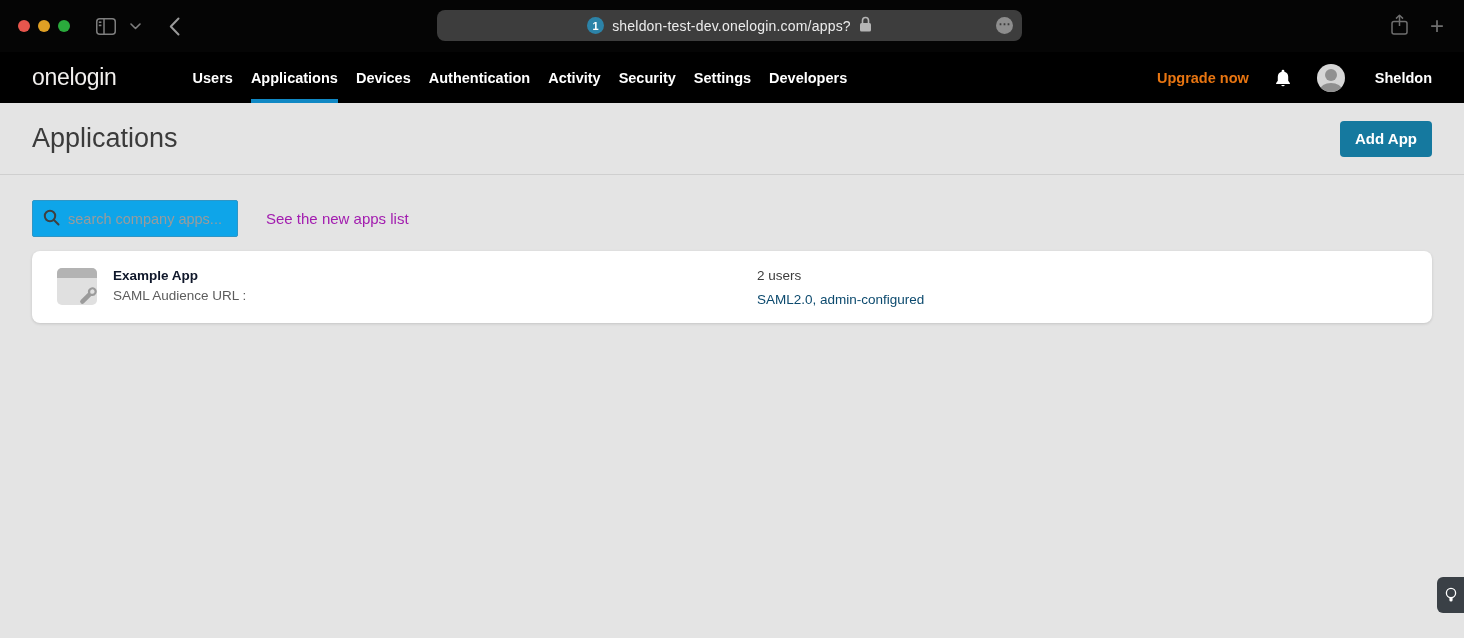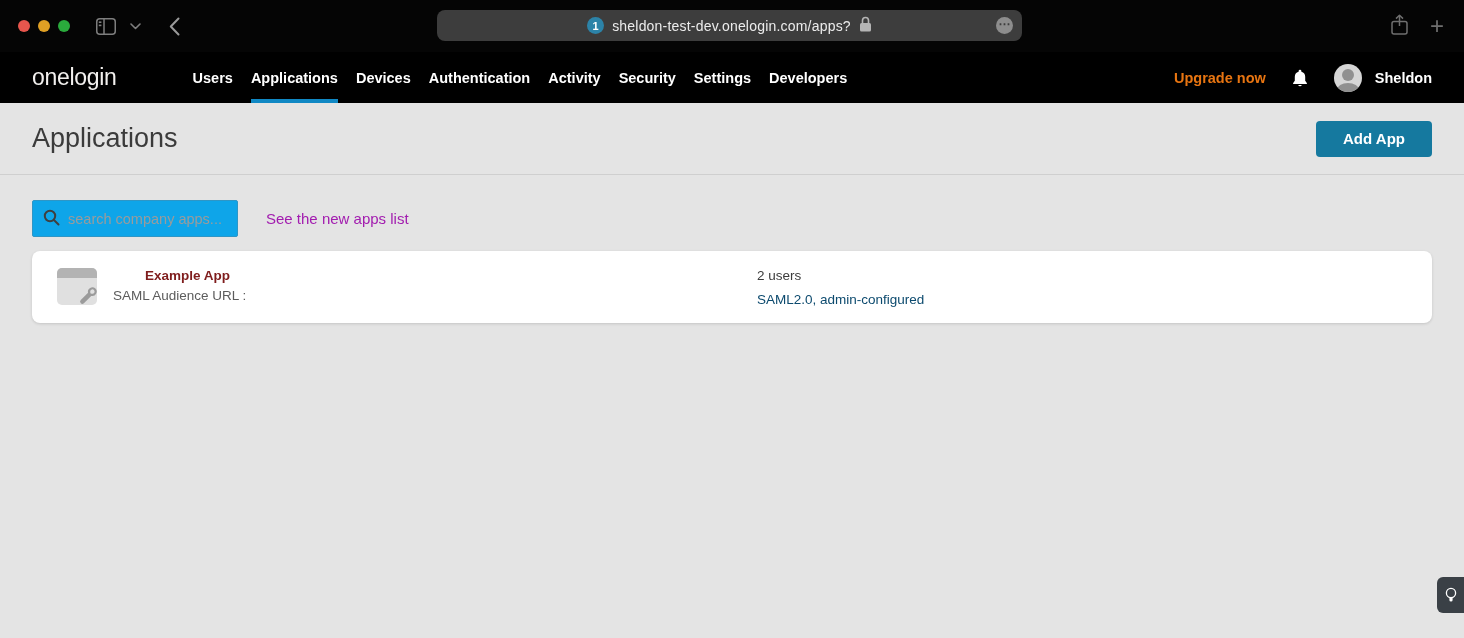--- a/index.html
+++ b/index.html
@@ -69,21 +69,21 @@
   .nav-item {
     color: #fff; font-size: 14.5px; font-weight: 600;
     display: flex; align-items: center;
     border-bottom: 4px solid transparent;
     padding-top: 4px; cursor: pointer;
   }
   .nav-item.active { border-bottom-color: #1088c4; }
   .nav-right { margin-left: auto; display: flex; align-items: center; gap: 26px; }
   .upgrade { color: #e87511; font-size: 14.5px; font-weight: 600; cursor: pointer; }
   .bell { cursor: pointer; display: flex; }
-  .user-chip { display: flex; align-items: center; gap: 13px; cursor: pointer; }
+  .user-chip { display: flex; align-items: center; gap: 30px; cursor: pointer; }
   .avatar {
     width: 28px; height: 28px; border-radius: 50%;
     background: #d6d6d6; overflow: hidden; position: relative;
   }
   .avatar .head {
     position: absolute; left: 8px; top: 5px;
     width: 12px; height: 12px; border-radius: 50%; background: #909090;
   }
   .avatar .body {
     position: absolute; left: 3px; top: 19px;
@@ -96,21 +96,21 @@
     height: 72px; background: #e4e4e4;
     border-bottom: 1px solid #cfcfcf;
     display: flex; align-items: center;
     padding: 0 32px;
   }
   .page-title { font-size: 27px; color: #3b3b3b; font-weight: 400; }
   .add-app-btn {
     margin-left: auto;
     background: #15799f; color: #fff;
     border: none; border-radius: 4px;
-    width: 116px; height: 36px;
+    width: 92px; height: 36px;
     font-size: 15px; font-weight: 600;
     font-family: "Liberation Sans", sans-serif;
     cursor: pointer;
   }
 
   
   .content { padding: 25px 32px 0 32px; }
   .toolbar-row { display: flex; align-items: center; }
   .search-wrap { position: relative; }
   .search-input {
@@ -142,21 +142,21 @@
     width: 40px; height: 37px;
     background: #e0e0e0; border-radius: 5px;
   }
   .app-icon .titlebar {
     position: absolute; top: 0; left: 0; right: 0; height: 10px;
     background: #b3b3b3; border-radius: 5px 5px 0 0;
   }
   .app-icon svg { position: absolute; right: -4px; bottom: -4px; }
   .app-col-main { position: absolute; left: 81px; top: 16px; }
   .app-col-meta { position: absolute; left: 725px; top: 16px; }
-  .app-line1 { font-size: 13.5px; color: #7f1d1d; font-weight: 700; line-height: 17px; margin-left: 32px; }
+  .app-line1 { font-size: 13.5px; color: #0f172a; font-weight: 700; line-height: 17px; }
   .app-line2 { font-size: 13.5px; color: #5c5c5c; font-weight: 400; line-height: 17px; margin-top: 3px; }
   .meta-line1 { font-size: 13.5px; color: #3c3c3c; font-weight: 400; line-height: 17px; }
   .meta-line2 { font-size: 13.5px; color: #0c4a6e; font-weight: 400; line-height: 17px; margin-top: 7px; }
 
   
   .bulb-tab {
     position: absolute; right: 0; top: 577px;
     width: 27px; height: 36px;
     background: #3a4046; border-radius: 6px 0 0 6px;
     display: flex; align-items: center; justify-content: center;

